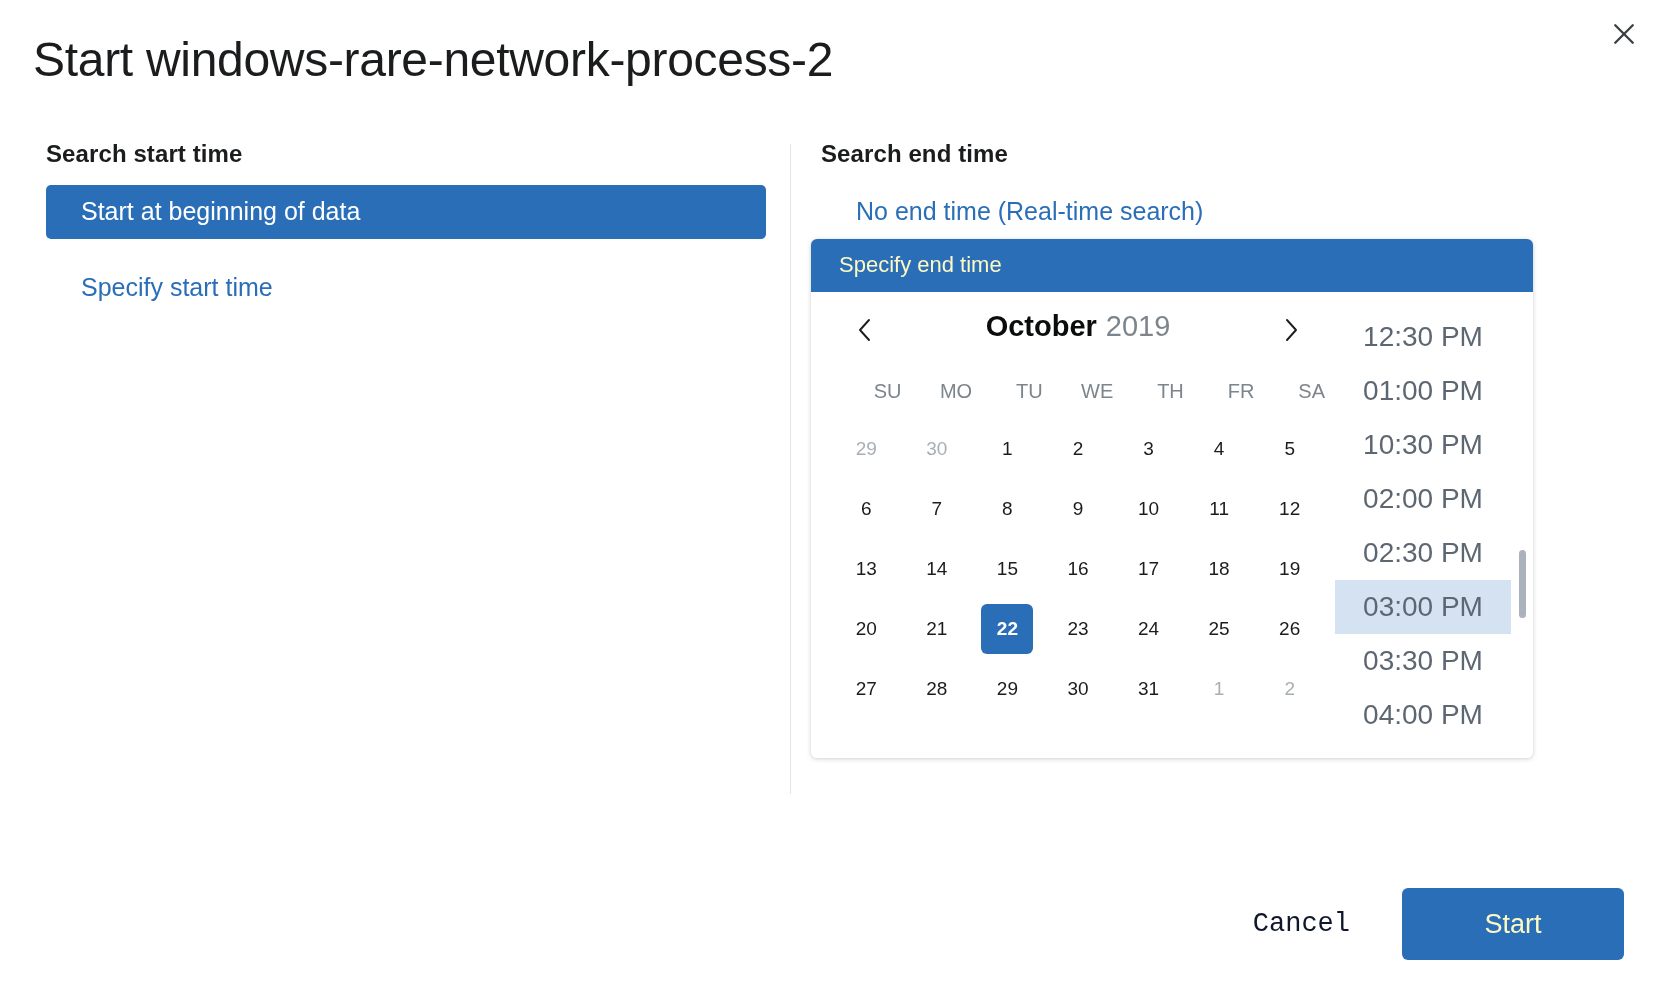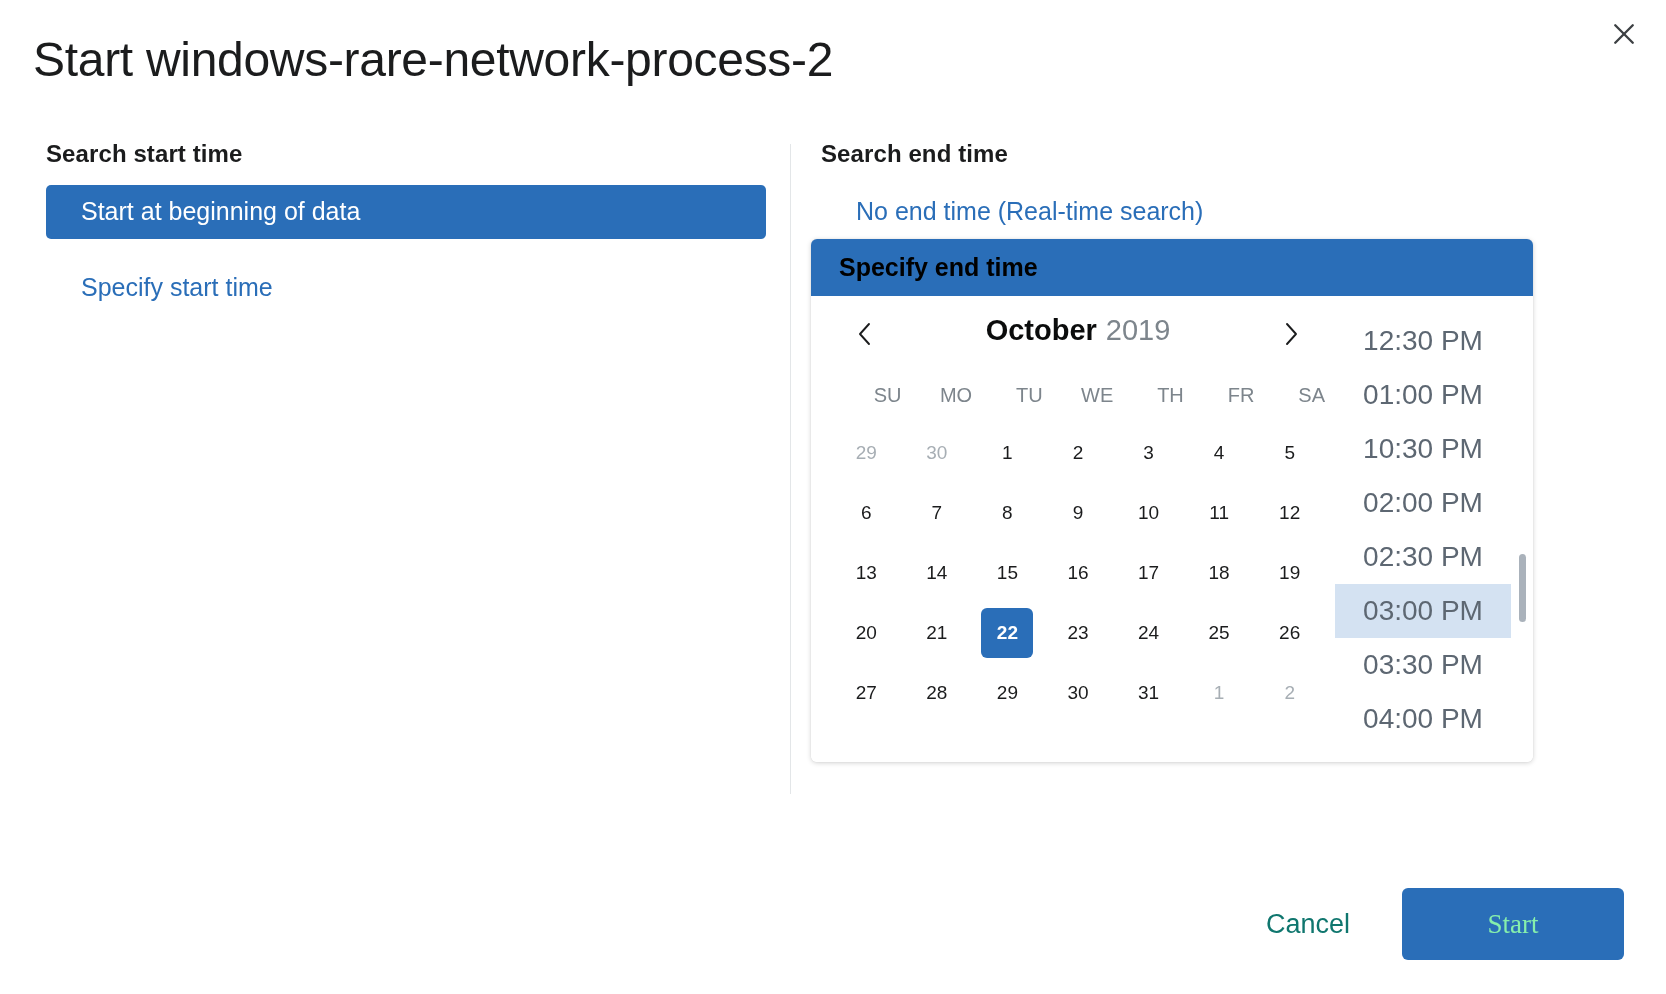--- a/index.html
+++ b/index.html
@@ -108,26 +108,25 @@
   .endtime-panel {
     width: 722px;
     margin-left: 0;
     border-radius: 6px;
     background: #ffffff;
     box-shadow: 0 1px 5px rgba(0,0,0,0.18), 0 0 1px rgba(0,0,0,0.15);
     overflow: hidden;
   }
   .endtime-header {
     background: #2a6eb8;
-    color: #000000;
-    font-size: 25px;
+    color: #fef9c3;
+    font-size: 22px;
     padding: 13px 0 14px 28px;
     line-height: 1.2;
     cursor: pointer;
-    font-weight: bold;
   }
   .picker-body {
     display: flex;
     background: #ffffff;
     height: 466px;
     overflow: hidden;
   }
 
   
   .calendar {
@@ -242,37 +241,37 @@
     right: 0;
     bottom: 34px;
     display: flex;
     justify-content: flex-end;
     align-items: center;
     padding-right: 42px;
     gap: 42px;
   }
   .btn-cancel {
     font-size: 27px;
-    color: #0f766e;
+    color: #0f172a;
     background: none;
     border: none;
     cursor: pointer;
-    font-family: Liberation Sans, sans-serif;
+    font-family: Liberation Mono, monospace;
     padding: 6px 10px;
   }
   .btn-start {
     font-size: 27px;
-    color: #86efac;
+    color: #fef9c3;
     background: #2a6eb8;
     border: none;
     border-radius: 6px;
     width: 222px;
     height: 72px;
     cursor: pointer;
-    font-family: Liberation Serif, serif;
+    font-family: Liberation Sans, sans-serif;
   }
 </style>
 </head>
 <body>
 
 <div class="dialog">
 
   <button class="close-btn" aria-label="Close">
     <svg width="30" height="30" viewBox="0 0 24 24" fill="none" stroke="#3c4043" stroke-width="1.9" stroke-linecap="round">
       <line x1="5" y1="5" x2="19" y2="19"></line>

